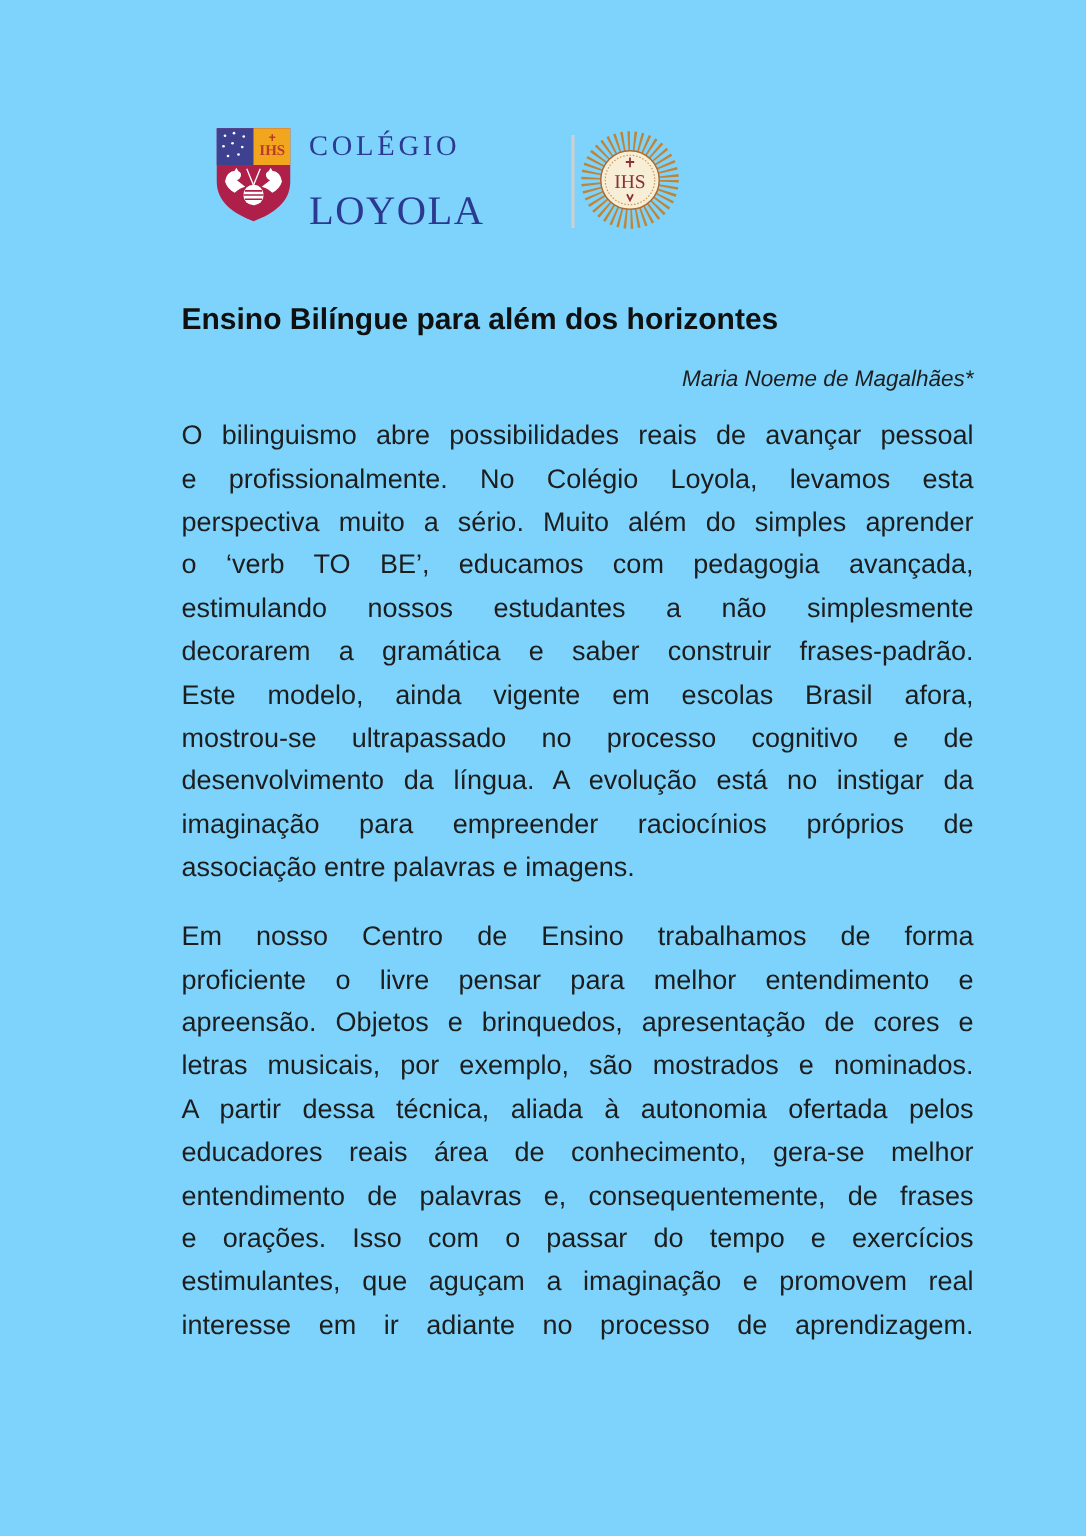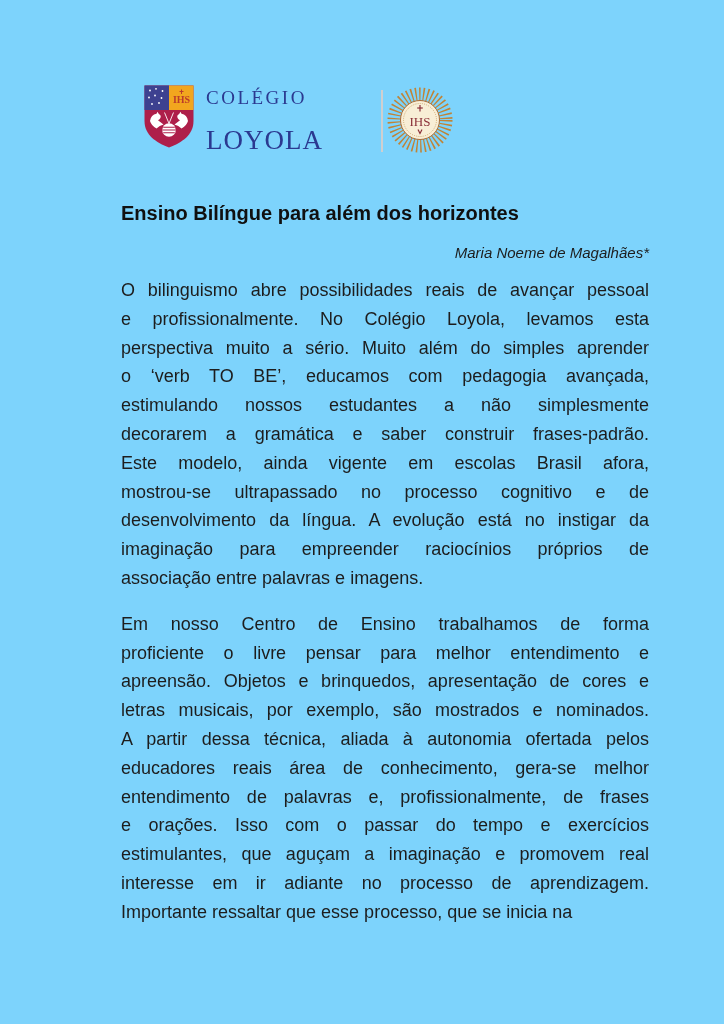--- a/index.html
+++ b/index.html
@@ -136,21 +136,20 @@
       <div class="pline last">associação entre palavras e imagens.</div>
     </div>
 
     <div class="para">
       <div class="pline">Em nosso Centro de Ensino trabalhamos de forma</div>
       <div class="pline">proficiente o livre pensar para melhor entendimento e</div>
       <div class="pline">apreensão. Objetos e brinquedos, apresentação de cores e</div>
       <div class="pline">letras musicais, por exemplo, são mostrados e nominados.</div>
       <div class="pline">A partir dessa técnica, aliada à autonomia ofertada pelos</div>
       <div class="pline">educadores reais área de conhecimento, gera-se melhor</div>
-      <div class="pline">entendimento de palavras e, profissionalmente, de frases</div>
+      <div class="pline">entendimento de palavras e, consequentemente, de frases</div>
       <div class="pline">e orações. Isso com o passar do tempo e exercícios</div>
       <div class="pline">estimulantes, que aguçam a imaginação e promovem real</div>
       <div class="pline">interesse em ir adiante no processo de aprendizagem.</div>
-      <div class="pline last">Importante ressaltar que esse processo, que se inicia na</div>
     </div>
   </div>
 
 </div>
 
 </body></html>

